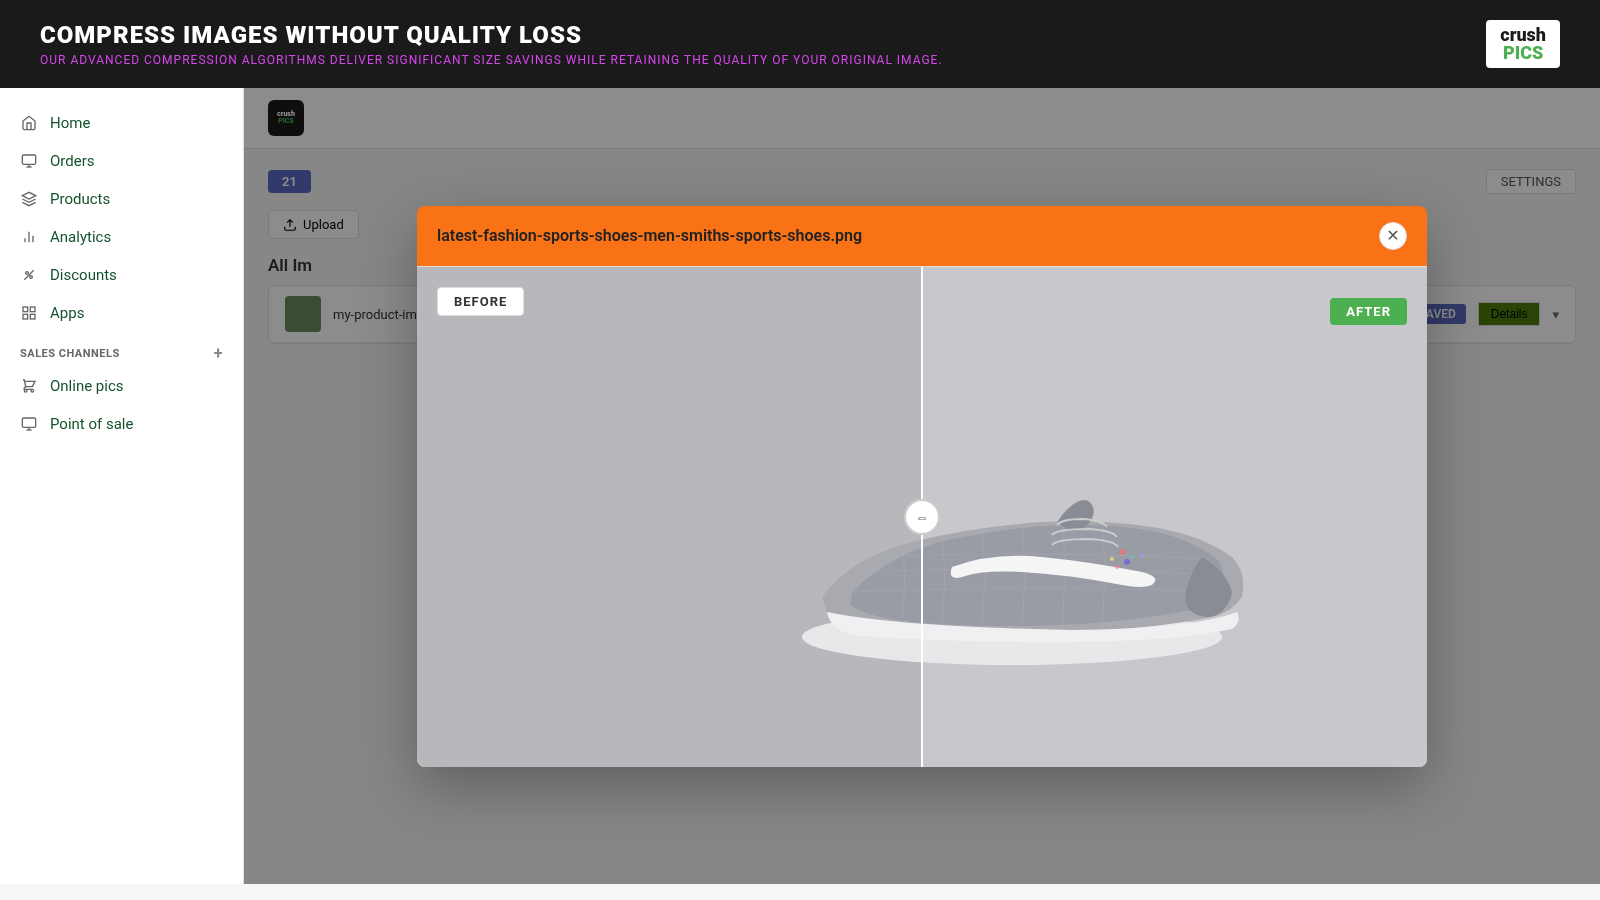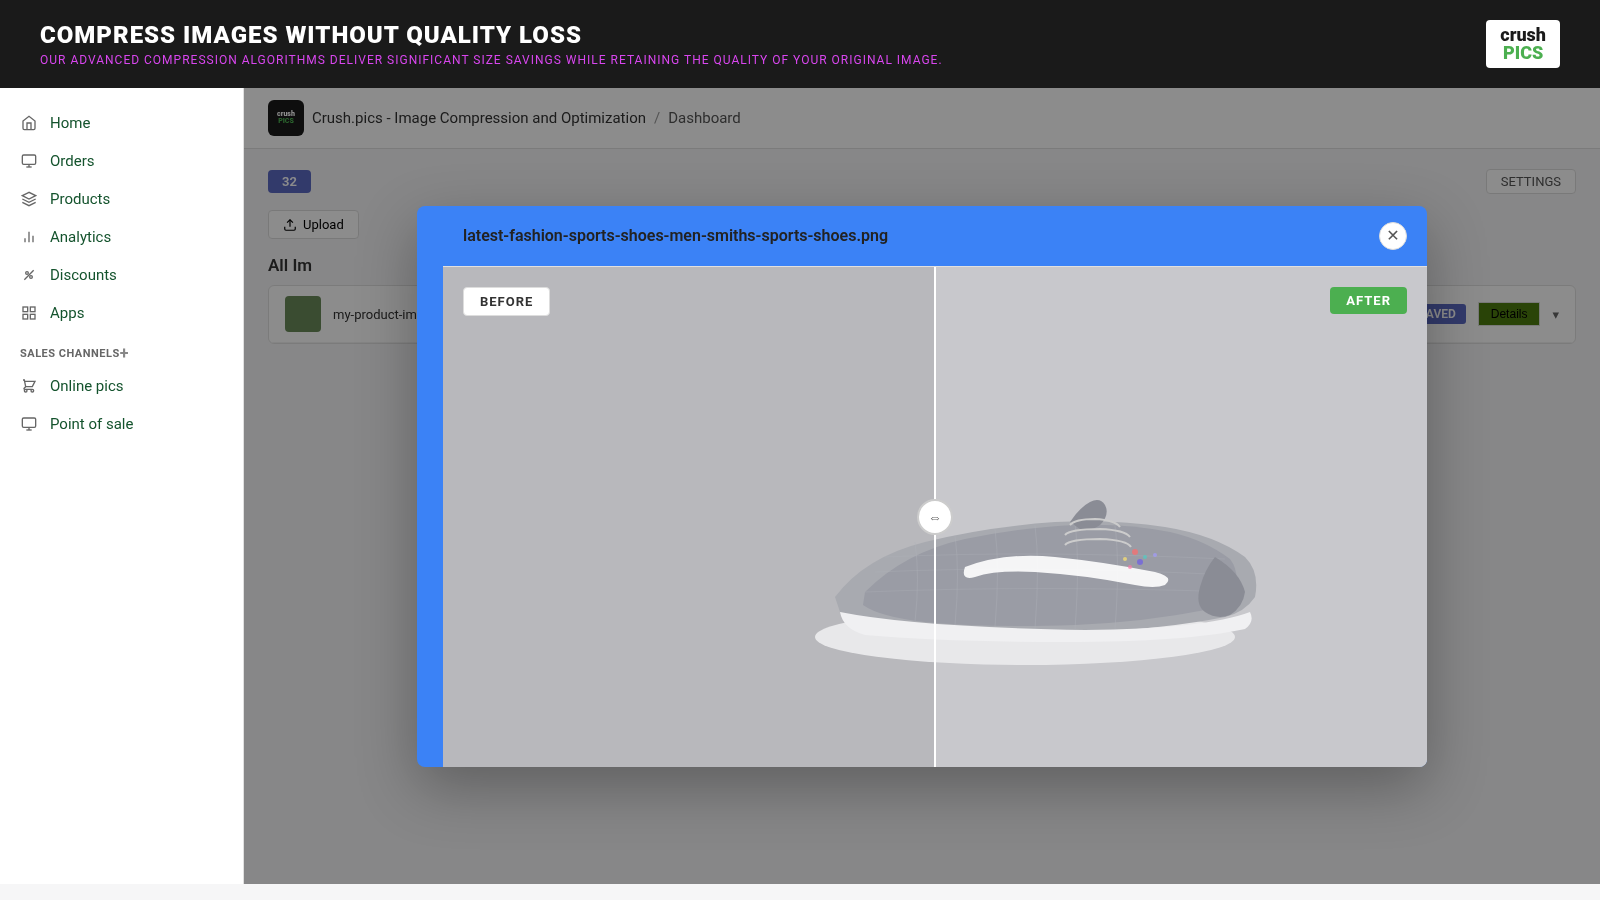--- a/index.html
+++ b/index.html
@@ -82,20 +82,21 @@
     }
     .sidebar-section-title {
       font-size: 11px;
       font-weight: 700;
       color: #666;
       padding: 12px 20px 4px;
       text-transform: uppercase;
       letter-spacing: 0.5px;
       display: flex;
       align-items: center;
+      justify-content: space-between;
     }
     .sidebar-section-title .add-icon {
       cursor: pointer;
       color: #888;
       font-size: 16px;
     }
 
     
     .content-area {
       flex: 1;
@@ -201,27 +202,26 @@
     .modal-overlay {
       position: absolute;
       top: 0; left: 0; right: 0; bottom: 0;
       background: rgba(0,0,0,0.45);
       display: flex;
       align-items: center;
       justify-content: center;
       z-index: 100;
     }
     .modal {
-      background: #3b82f6;
+      background: #f97316;
       border-radius: 8px;
       width: 1010px;
       max-width: 95%;
       box-shadow: 0 20px 60px rgba(0,0,0,0.3);
       overflow: hidden;
-      padding-left: 26px;
     }
     .modal-header {
       padding: 16px 20px;
       border-bottom: 1px solid #e0e0e0;
       display: flex;
       align-items: center;
       justify-content: space-between;
     }
     .modal-title {
       font-size: 16px;
@@ -283,21 +283,21 @@
       background: #fff;
       border: 1px solid #ddd;
       border-radius: 4px;
       font-size: 13px;
       font-weight: 700;
       color: #333;
       letter-spacing: 1px;
     }
     .after-label {
       position: absolute;
-      top: 20px;
+      top: 31px;
       right: 20px;
       padding: 6px 16px;
       background: #4caf50;
       border-radius: 4px;
       font-size: 13px;
       font-weight: 700;
       color: #fff;
       letter-spacing: 1px;
     }
     .divider-line {
@@ -459,30 +459,25 @@
 
   <div class="content-area">
 
     <div class="content-header">
       <div class="app-icon-small">
         <div style="text-align:center; line-height:1.1">
           <div class="crush-mini">crush</div>
           <div class="pics-mini">PICS</div>
         </div>
       </div>
-      <div class="breadcrumb">
-        <span>Crush.pics - Image Compression and Optimization</span>
-        <span class="breadcrumb-separator">/</span>
-        <span class="breadcrumb-current">Dashboard</span>
-      </div>
     </div>
 
     <div class="page-content">
       <div style="display:flex; gap:8px; margin-bottom:16px; align-items:center;">
-        <div style="background:#5c6ac4; color:#fff; padding:4px 14px; border-radius:4px; font-size:13px; font-weight:600;">32</div>
+        <div style="background:#5c6ac4; color:#fff; padding:4px 14px; border-radius:4px; font-size:13px; font-weight:600;">21</div>
         <div style="flex:1;"></div>
         <div style="padding:4px 14px; border:1px solid #ddd; border-radius:4px; font-size:13px; background:#fff; cursor:pointer; color:#555;">SETTINGS</div>
       </div>
       <div style="display:flex; gap:8px; margin-bottom:16px;">
         <div class="upload-btn">
           <svg width="14" height="14" viewBox="0 0 24 24" fill="none" stroke="currentColor" stroke-width="2">
               <path d="M21 15v4a2 2 0 0 1-2 2H5a2 2 0 0 1-2-2v-4"></path>
               <polyline points="17 8 12 3 7 8"></polyline>
               <line x1="12" y1="3" x2="12" y2="15"></line>
             </svg>

